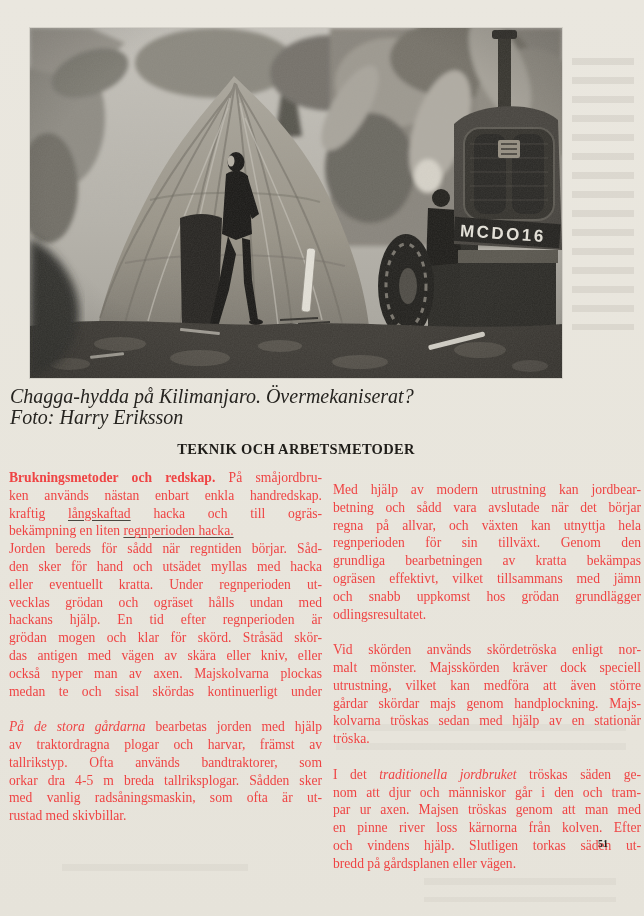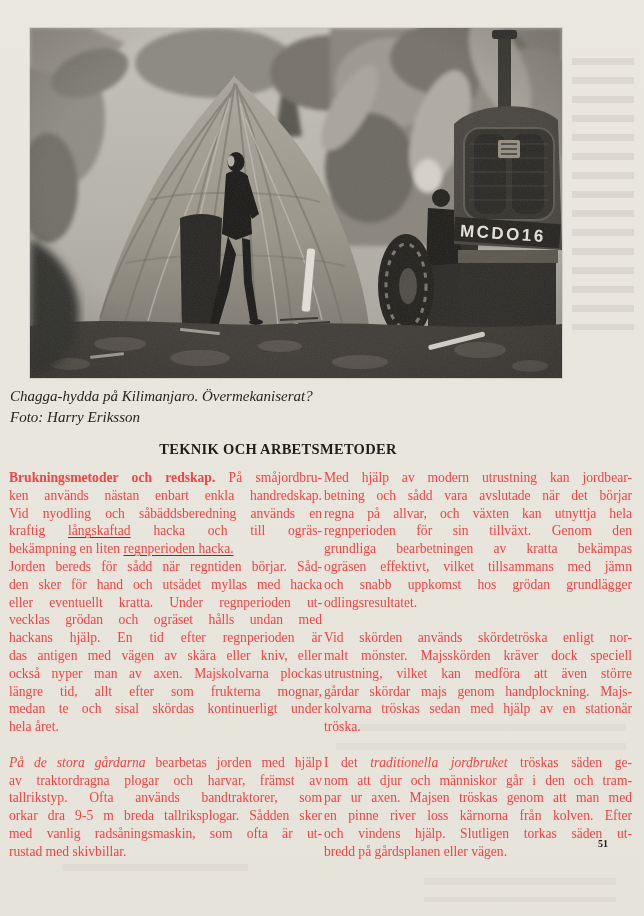--- a/index.html
+++ b/index.html
@@ -7,27 +7,27 @@
     width:644px;height:916px;position:relative;overflow:hidden;
     background:linear-gradient(180deg,#eae7df 0%,#e8e5dc 60%,#e6e3da 100%);
     font-family:"Liberation Serif", serif;
     color:#2a2722;
   }
   .page{position:absolute;inset:0;}
   
   .photo{position:absolute;left:30px;top:28px;width:532px;height:350px;box-shadow:0 0 0 1px rgba(90,87,80,.15);}
   .photo svg{display:block;width:100%;height:100%;}
   
-  .caption{position:absolute;left:10px;top:386px;font-style:italic;font-size:15px;line-height:21px;color:#262420;}
-  
-  .heading{position:absolute;left:0;top:441px;width:556px;text-align:center;font-weight:bold;font-size:14.5px;letter-spacing:.3px;color:#1f1d19;}
+  .caption{position:absolute;left:10px;top:386px;font-style:italic;font-size:20px;line-height:21px;color:#262420;}
+  
+  .heading{position:absolute;left:0;top:441px;width:556px;text-align:center;font-weight:bold;font-size:14.5px;letter-spacing:.3px;color:#1f1d19;padding-left:18px;}
   
   .col{position:absolute;top:469px;font-size:13.6px;color:#ef4444;}
   .col-left{left:9px;width:313px;}
-  .col-right{left:324px;width:308px;}
+  .col-right{left:333px;width:308px;margin-top:12px;}
   .para.gap{margin-top:17.8px;}
   .tline{line-height:17.8px;height:17.8px;text-align:justify;text-align-last:justify;overflow:hidden;}
   .tline.lastline{text-align-last:left;}
   .b{font-weight:bold;}
   .i{font-style:italic;}
   .u{text-decoration:underline;text-underline-offset:2px;text-decoration-thickness:1px;text-decoration-color:#4a463f;}
   
   .pageno{position:absolute;left:598px;top:838px;font-weight:bold;font-size:10px;color:#24221e;}
   
   .ghost{position:absolute;filter:blur(.5px);pointer-events:none;
@@ -193,41 +193,39 @@
     <div>Chagga-hydda på Kilimanjaro. Övermekaniserat?</div>
     <div>Foto: Harry Eriksson</div>
   </div>
 
   <div class="heading">TEKNIK OCH ARBETSMETODER</div>
 
   <div class="col col-left">
       <div class="para">
         <div class="tline"><span class="b">Brukningsmetoder och redskap.</span><span> På småjordbru-</span></div>
         <div class="tline"><span>ken används nästan enbart enkla handredskap.</span></div>
-        <div class="tline"><span>Vid nyodling och såbäddsberedning används en</span></div>
         <div class="tline"><span>kraftig </span><span class="u">långskaftad</span><span> hacka och till ogräs-</span></div>
         <div class="tline lastline"><span>bekämpning en liten </span><span class="u">regnperioden hacka.</span></div>
       </div>
       <div class="para">
         <div class="tline"><span>Jorden bereds för sådd när regntiden börjar. Såd-</span></div>
         <div class="tline"><span>den sker för hand och utsädet myllas med hacka</span></div>
         <div class="tline"><span>eller eventuellt kratta. Under regnperioden ut-</span></div>
         <div class="tline"><span>vecklas grödan och ogräset hålls undan med</span></div>
         <div class="tline"><span>hackans hjälp. En tid efter regnperioden är</span></div>
+        <div class="tline"><span>grödan mogen och klar för skörd. Stråsäd skör-</span></div>
         <div class="tline"><span>das antigen med vägen av skära eller kniv, eller</span></div>
         <div class="tline"><span>också nyper man av axen. Majskolvarna plockas</span></div>
-        <div class="tline"><span>längre tid, allt efter som frukterna mognar,</span></div>
         <div class="tline"><span>medan te och sisal skördas kontinuerligt under</span></div>
-        <div class="tline lastline"><span>hela året.</span></div>
       </div>
       <div class="para gap">
         <div class="tline"><span class="i">På de stora gårdarna</span><span> bearbetas jorden med hjälp</span></div>
         <div class="tline"><span>av traktordragna plogar och harvar, främst av</span></div>
         <div class="tline"><span>tallrikstyp. Ofta används bandtraktorer, som</span></div>
-        <div class="tline"><span>orkar dra 9-5 m breda tallriksplogar. Sådden sker</span></div>
+        <div class="tline"><span>orkar dra 4-5 m breda tallriksplogar. Sådden sker</span></div>
         <div class="tline"><span>med vanlig radsåningsmaskin, som ofta är ut-</span></div>
         <div class="tline lastline"><span>rustad med skivbillar.</span></div>
       </div>
     </div>
   <div class="col col-right">
       <div class="para">
         <div class="tline"><span>Med hjälp av modern utrustning kan jordbear-</span></div>
         <div class="tline"><span>betning och sådd vara avslutade när det börjar</span></div>
         <div class="tline"><span>regna på allvar, och växten kan utnyttja hela</span></div>
         <div class="tline"><span>regnperioden för sin tillväxt. Genom den</span></div>

